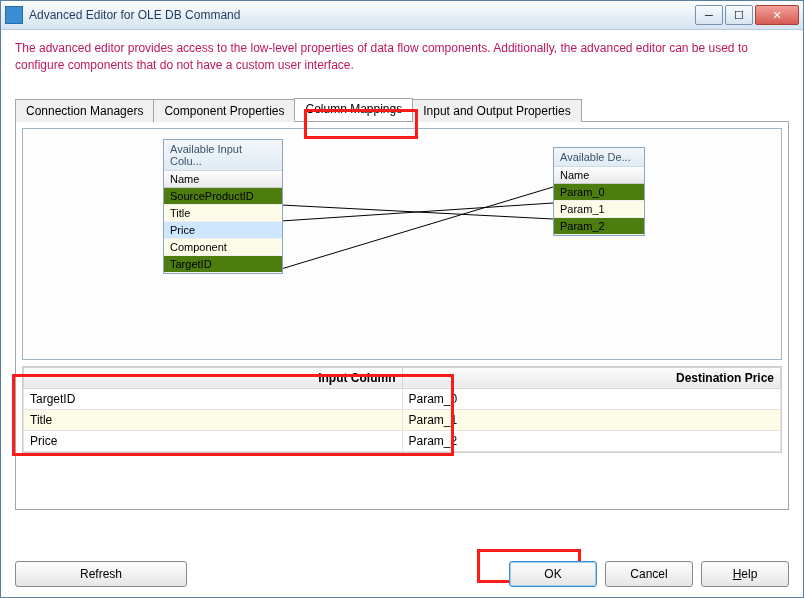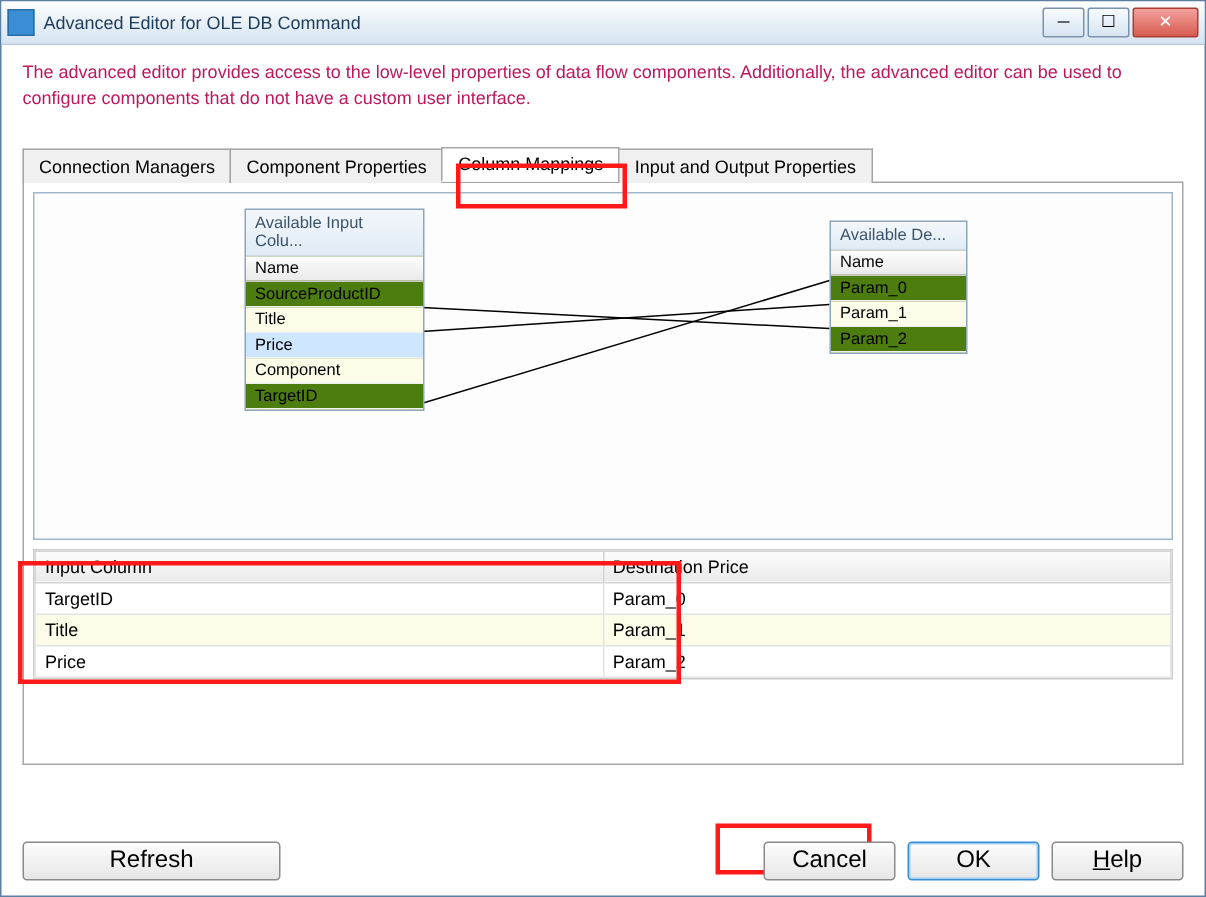--- a/index.html
+++ b/index.html
@@ -21,25 +21,25 @@
 .box{position:absolute;border:1px solid #8ca6bd}
 .boxhead{background:linear-gradient(#f3f7fb,#e0ebf5);padding:3px 6px;font-size:11px;color:#3b5368;border-bottom:1px solid #cdd9e5}
 .boxbody{background:#4d7c0f}
 .col{padding:2px 6px;border-bottom:1px solid #f0f0f0;font-size:11px}
 .col.hdr{background:linear-gradient(#fdfdfd,#eaeaea);border-bottom:1px solid #ccc}
 .col.sel{background:#cfe6ff}
 .col.alt{background:#fdfce8}
 svg.lines{position:absolute;inset:0;width:100%;height:100%}
 .gridwrap{margin-top:6px;border:1px solid #ccc}
 .grid{width:100%;border-collapse:collapse}
-.grid th{text-align:left;font-weight:400;background:linear-gradient(#fdfdfd,#eaeaea);border:1px solid #d4d4d4;padding:3px 6px;font-size:12px}
+.grid th{text-align:right;font-weight:700;background:linear-gradient(#fdfdfd,#eaeaea);border:1px solid #d4d4d4;padding:3px 6px;font-size:12px}
 .grid td{border:1px solid #e4e4e4;padding:3px 6px;font-size:12px}
 .grid tr.alt td{background:#fdfce8}
 .btns{position:absolute;bottom:10px;left:14px;right:14px;display:flex;gap:8px;align-items:center}
-.btn{min-width:86px;height:24px;border:1px solid #8a8a8a;background:linear-gradient(#fdfdfd,#e6e6e6);border-radius:3px;font-size:16px;display:flex;align-items:center;justify-content:center}
+.btn{min-width:86px;height:24px;border:1px solid #8a8a8a;background:linear-gradient(#fdfdfd,#e6e6e6);border-radius:3px;font-size:12px;display:flex;align-items:center;justify-content:center}
 .btn.refresh{width:170px}
 .spacer{flex:1}
 .btn.def{border-color:#3b8dd4;box-shadow:0 0 0 1px #9dcff5 inset}
 </style>
 </head>
 <body>
 
 <div class="window">
   <div class="titlebar">
     <div class="appicon"></div>
@@ -120,17 +120,17 @@
       <div class="hl" style="left:-4px;top:252px;width:442px;height:82px"></div>
     </div>
   </div>
 
   <div class="hl" style="left:303px;top:108px;width:114px;height:30px"></div>
   <div class="hl" style="left:476px;top:548px;width:104px;height:34px"></div>
 
   <div class="btns">
     <div class="btn refresh">Refresh</div>
     <div class="spacer"></div>
+    <div class="btn def">OK</div>
     <div class="btn">Cancel</div>
-    <div class="btn def">OK</div>
     <div class="btn"><u>H</u>elp</div>
   </div>
 </div>
 
 </body></html>

